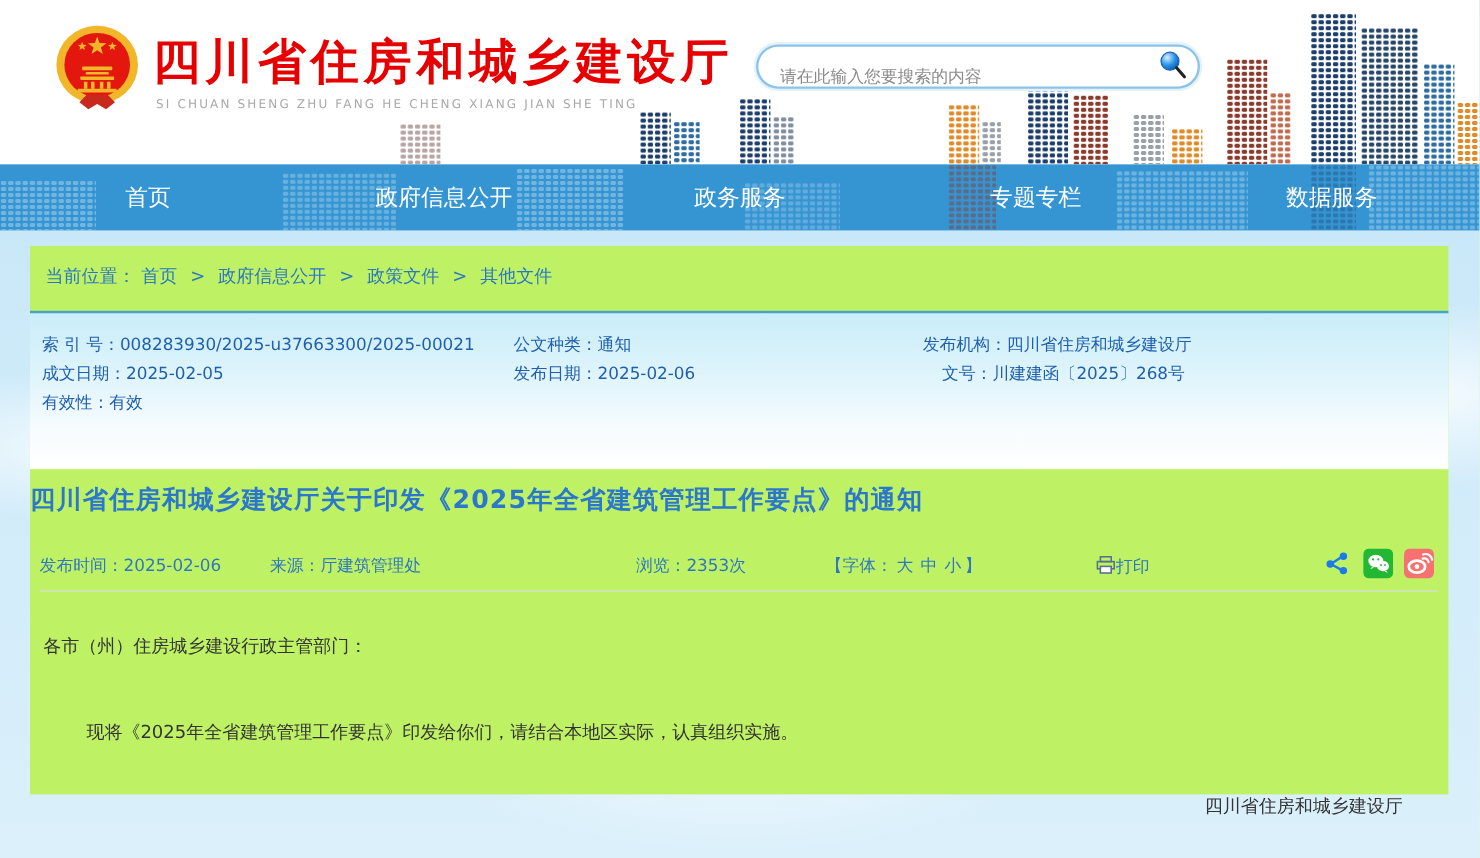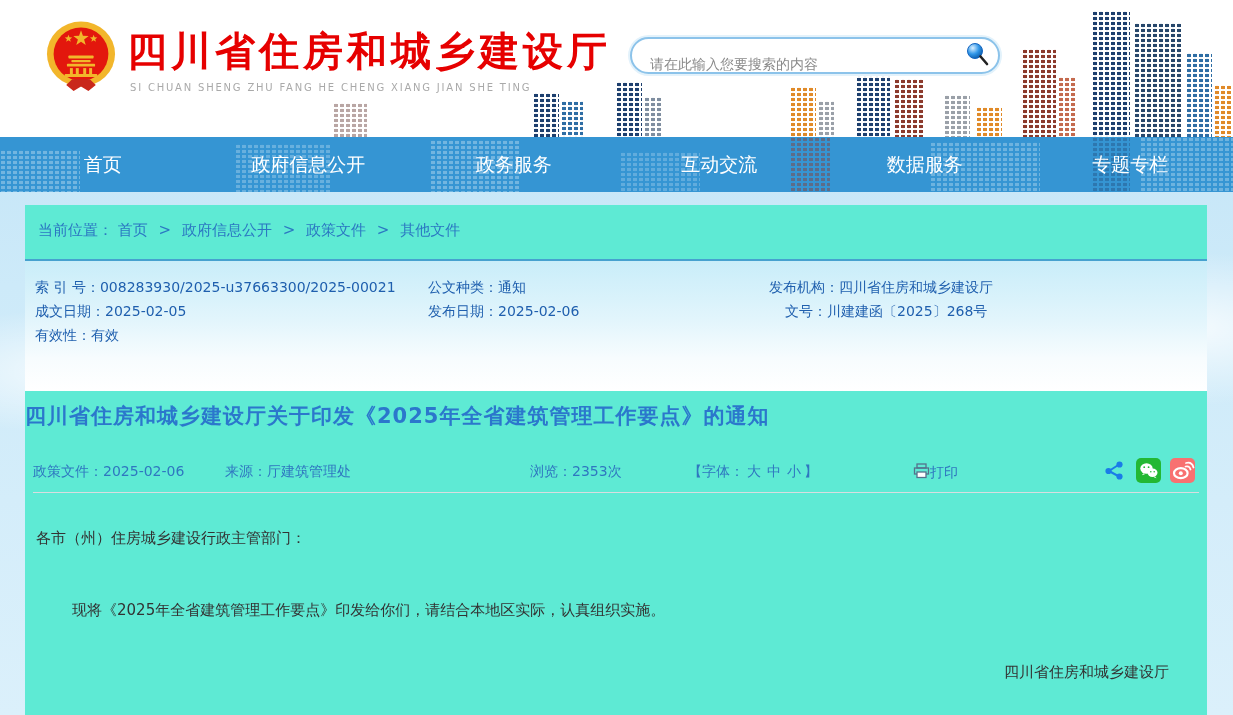--- a/index.html
+++ b/index.html
@@ -37,21 +37,21 @@
          background-size:6px 5px; }
   .bldg.t{ background-color:transparent; }
 
   
   .nav{ position:absolute; top:137px; left:0; width:1233px; height:55px; background:#3595d3; overflow:hidden; }
   .nav-list{ position:relative; display:flex; width:100%; height:100%; list-style:none; z-index:2; }
   .nav-item{ flex:1; display:flex; align-items:center; justify-content:center;
              color:#ffffff; font-size:19px; cursor:pointer; white-space:nowrap; }
 
   
-  .panel{ position:absolute; top:205px; left:25px; width:1182px; height:510px; background:#5eead4; }
+  .panel{ position:absolute; top:205px; left:25px; width:1182px; height:457px; background:#bef264; }
 
   .breadcrumb{ position:absolute; top:16px; left:13px; font-size:15px; color:#2b77c2; white-space:nowrap; }
   .breadcrumb a{ color:#2b77c2; text-decoration:none; cursor:pointer; }
   .crumb-sep{ margin:0 6px; }
 
   .docmeta{
     position:absolute; top:54px; left:0; width:1182px; height:132px;
     border-top:2px solid #46a1cf;
     background:linear-gradient(180deg,#c9edf9 0%, #e2f5fc 45%, #f7fcfe 75%, #ffffff 100%);
     font-size:14px; color:#1f5fae;text-decoration:underline;
@@ -151,23 +151,22 @@
     <div class="bldg t" style="--c:rgba(255,255,255,.22); left:620px; width:80px; height:40px;"></div>
     <div class="bldg t" style="--c:rgba(140,58,44,.45); left:790px; width:40px; height:55px;"></div>
     <div class="bldg t" style="--c:rgba(255,255,255,.28); left:930px; width:110px; height:50px;"></div>
     <div class="bldg t" style="--c:rgba(29,63,110,.35); left:1092px; width:38px; height:55px;"></div>
     <div class="bldg t" style="--c:rgba(255,255,255,.28); left:1140px; width:93px; height:55px;"></div>
   </div>
   <ul class="nav-list">
     <li class="nav-item">首页</li>
     <li class="nav-item">政府信息公开</li>
     <li class="nav-item">政务服务</li>
-    <li class="nav-item">互动交流</li>
+    <li class="nav-item">专题专栏</li>
     <li class="nav-item">数据服务</li>
-    <li class="nav-item">专题专栏</li>
   </ul>
 </div>
 
 <div class="panel">
 
   <div class="breadcrumb">
     <span>当前位置：</span>
     <a>首页</a>
     <span class="crumb-sep">&gt;</span>
     <a>政府信息公开</a>
@@ -198,21 +197,21 @@
     </div>
     <div class="dm" style="top:66px; left:10px;">
       <span>有效性：</span><span class="v">有效</span>
     </div>
   </div>
 
   <div class="article-title">四川省住房和城乡建设厅关于印发《2025年全省建筑管理工作要点》的通知</div>
 
   <div class="article-meta">
     <span class="am" style="left:8px;">
-      <span>政策文件：</span><span>2025-02-06</span>
+      <span>发布时间：</span><span>2025-02-06</span>
     </span>
     <span class="am" style="left:200px;">
       <span>来源：</span><span>厅建筑管理处</span>
     </span>
     <span class="am" style="left:505px;">
       <span>浏览：</span><span>2353次</span>
     </span>
     <span class="am font-sizer" style="left:663px;">
       <span>【字体：</span><span class="sz">大</span><span class="sz">中</span><span class="sz">小</span><span>】</span>
     </span>

